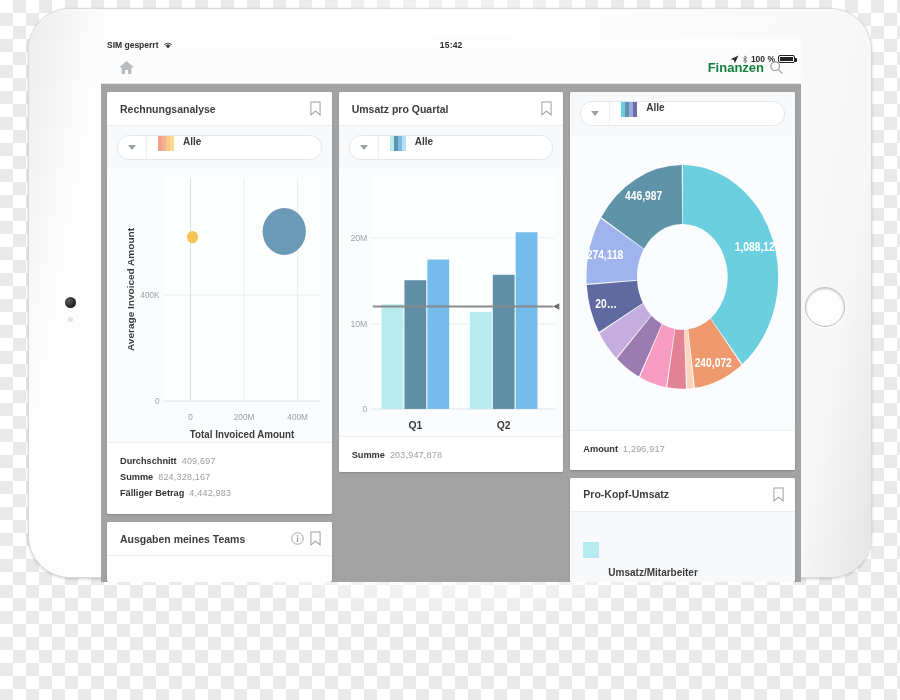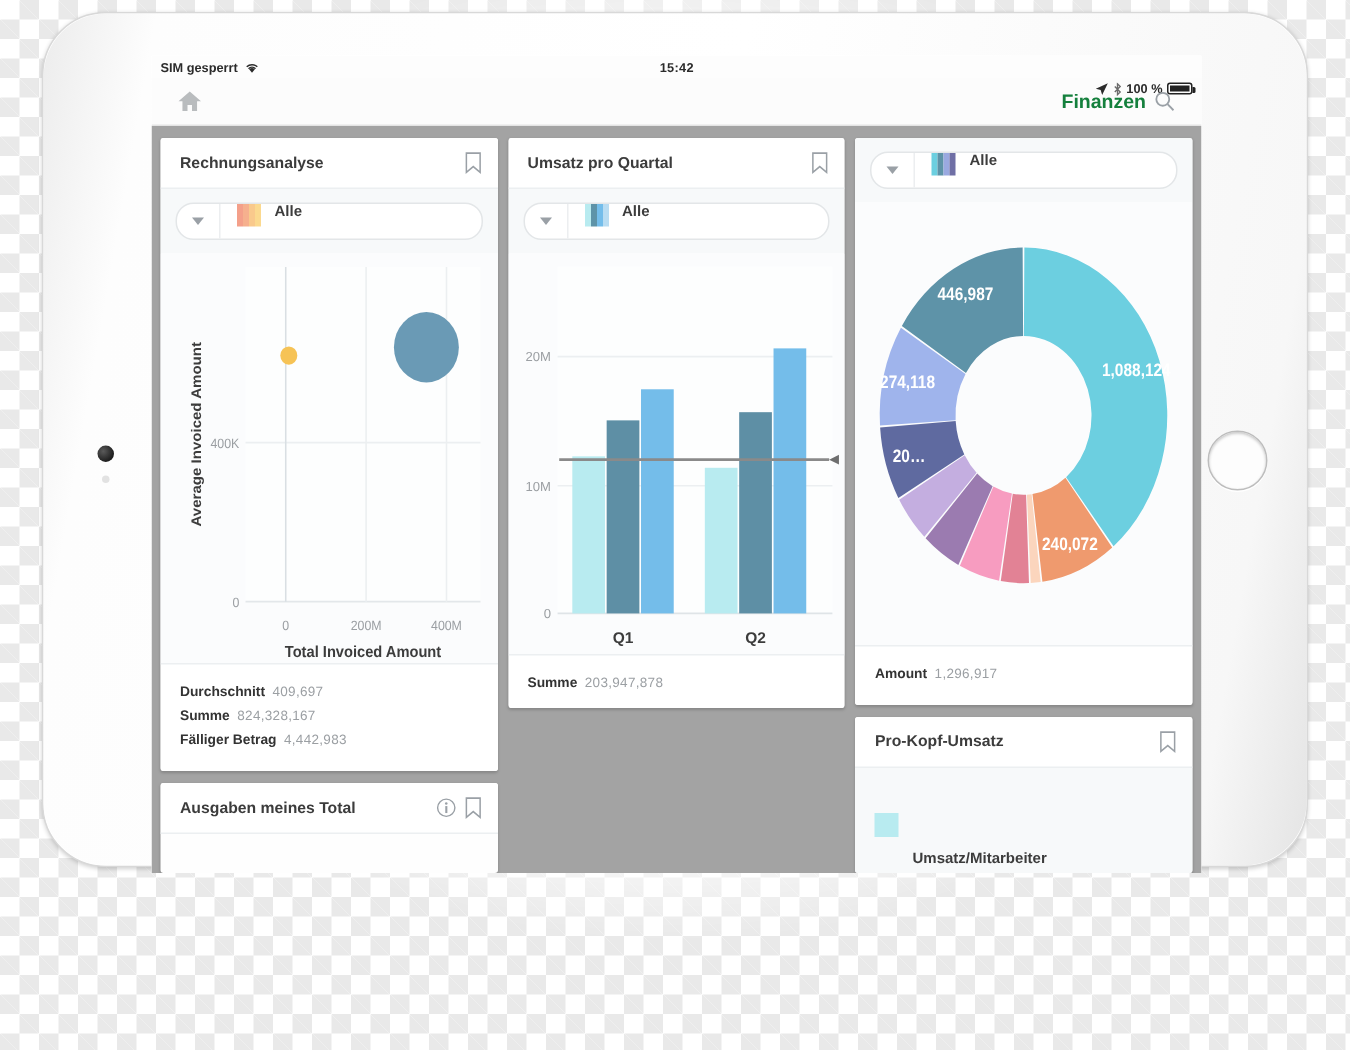--- a/index.html
+++ b/index.html
@@ -263,21 +263,21 @@
                 <b>Summe</b><span>824,328,167</span>
               </div>
               <div class="kpi">
                 <b>Fälliger Betrag</b><span>4,442,983</span>
               </div>
             </div>
           </div>
 
           <div class="card" style="height:60px">
             <div class="card-head">
-              <div class="card-title">Ausgaben meines Total</div>
+              <div class="card-title">Ausgaben meines Teams</div>
               <svg class="info-i" viewBox="0 0 14 14">
                 <circle cx="7" cy="7" r="6.2" fill="none" stroke="#9aa0a6" stroke-width="1"></circle>
                 <circle cx="7" cy="4" r="0.9" fill="#9aa0a6"></circle>
                 <rect x="6.3" y="5.8" width="1.5" height="5" fill="#9aa0a6"></rect>
               </svg>
               <svg class="bookmark" viewBox="0 0 12 16">
                 <path d="M1 1 H11 V15 L6 10.8 L1 15 Z" fill="none" stroke="#9aa0a6" stroke-width="1.1"></path>
               </svg>
             </div>
           </div>

